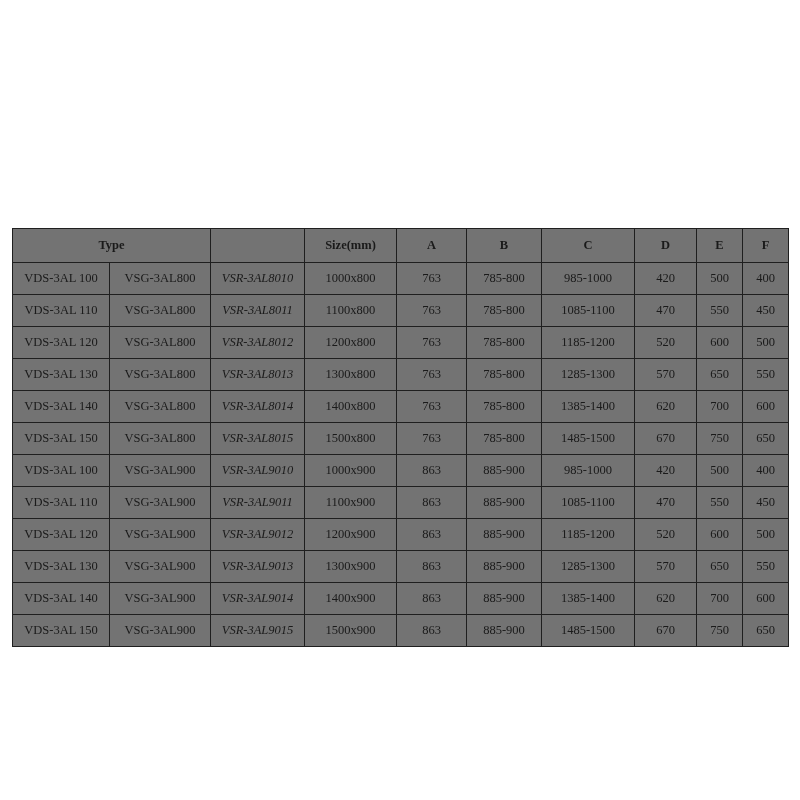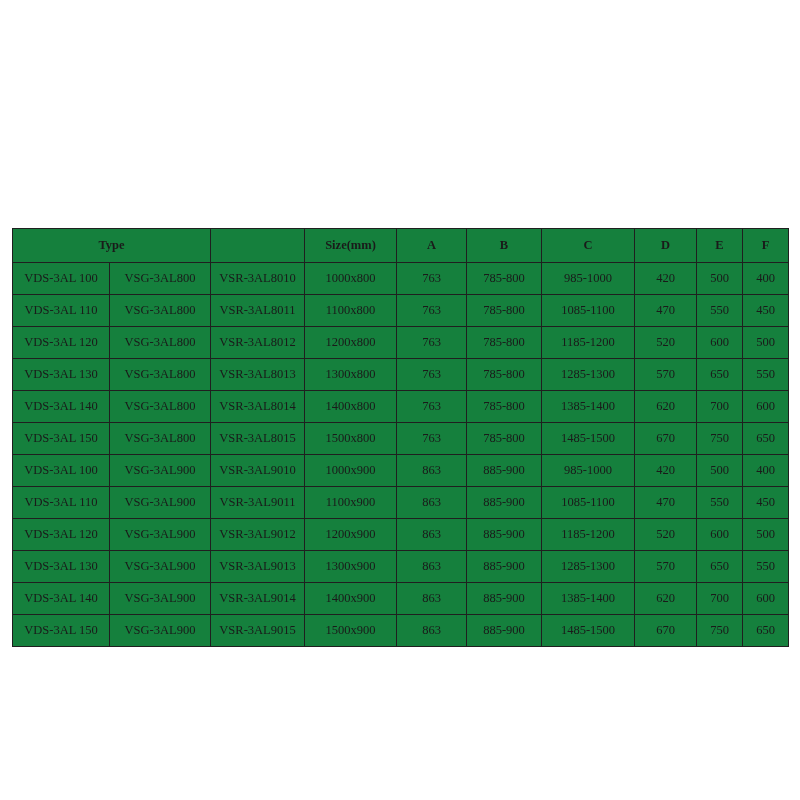--- a/index.html
+++ b/index.html
@@ -18,21 +18,21 @@
   .sheet {
     position: absolute;
     left: 12px;
     top: 228px;
     width: 776px;
   }
   table.spec {
     border-collapse: collapse;
     table-layout: fixed;
     width: 776px;
-    background: #15803d;
+    background: #737373;
   }
   table.spec col.c0 { width: 97px; }
   table.spec col.c1 { width: 101px; }
   table.spec col.c2 { width: 94px; }
   table.spec col.c3 { width: 92px; }
   table.spec col.c4 { width: 70px; }
   table.spec col.c5 { width: 75px; }
   table.spec col.c6 { width: 93px; }
   table.spec col.c7 { width: 62px; }
   table.spec col.c8 { width: 46px; }
@@ -59,20 +59,21 @@
     text-align: center;
   }
   table.spec thead th.blank-head {
     border-left: 1px solid #1f1f1f;
   }
   td.bold {
     font-weight: bold;
   }
   td.mono-ish {
     font-size: 12.5px;
+    font-style: italic;
   }
   .hdr-letter {
     font-weight: bold;
   }
 </style>
 </head>
 <body>
 
 <div class="sheet">
   <table class="spec">

